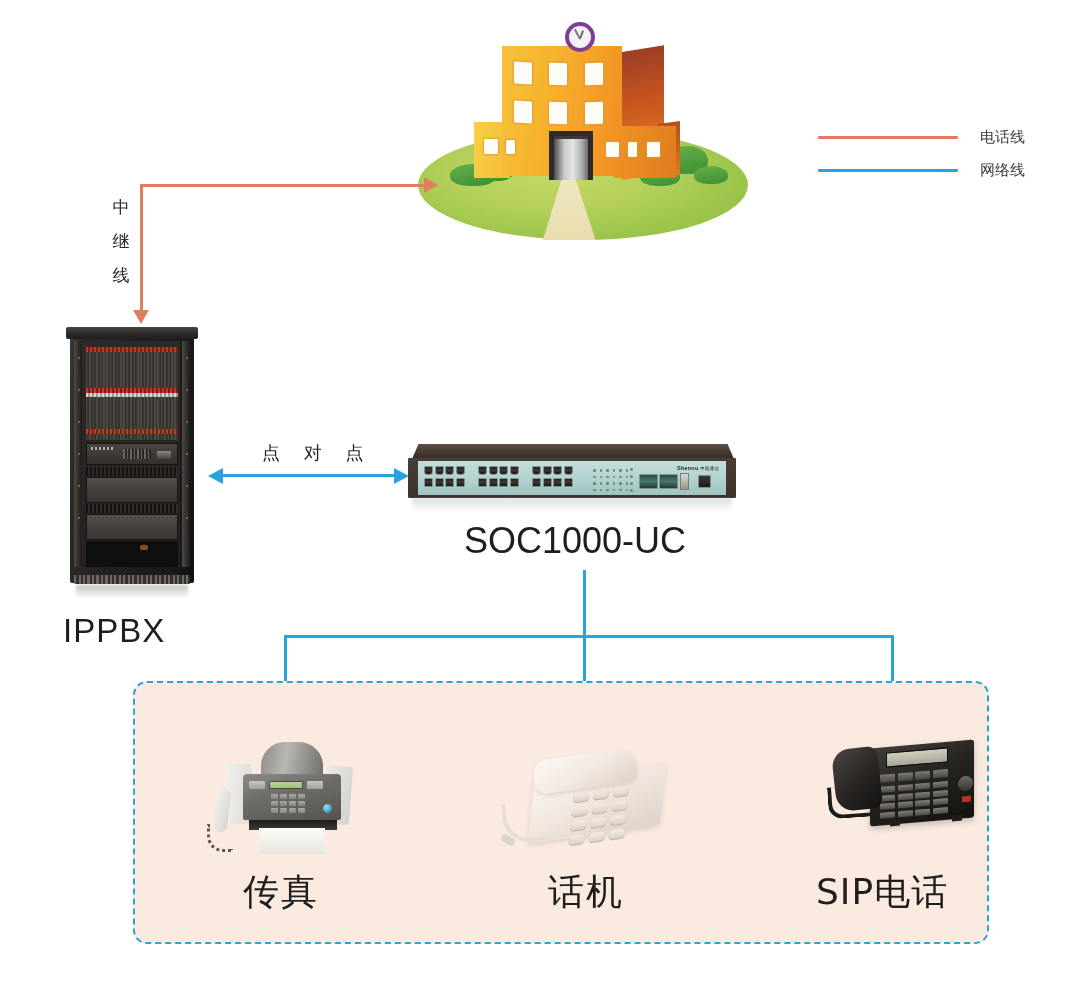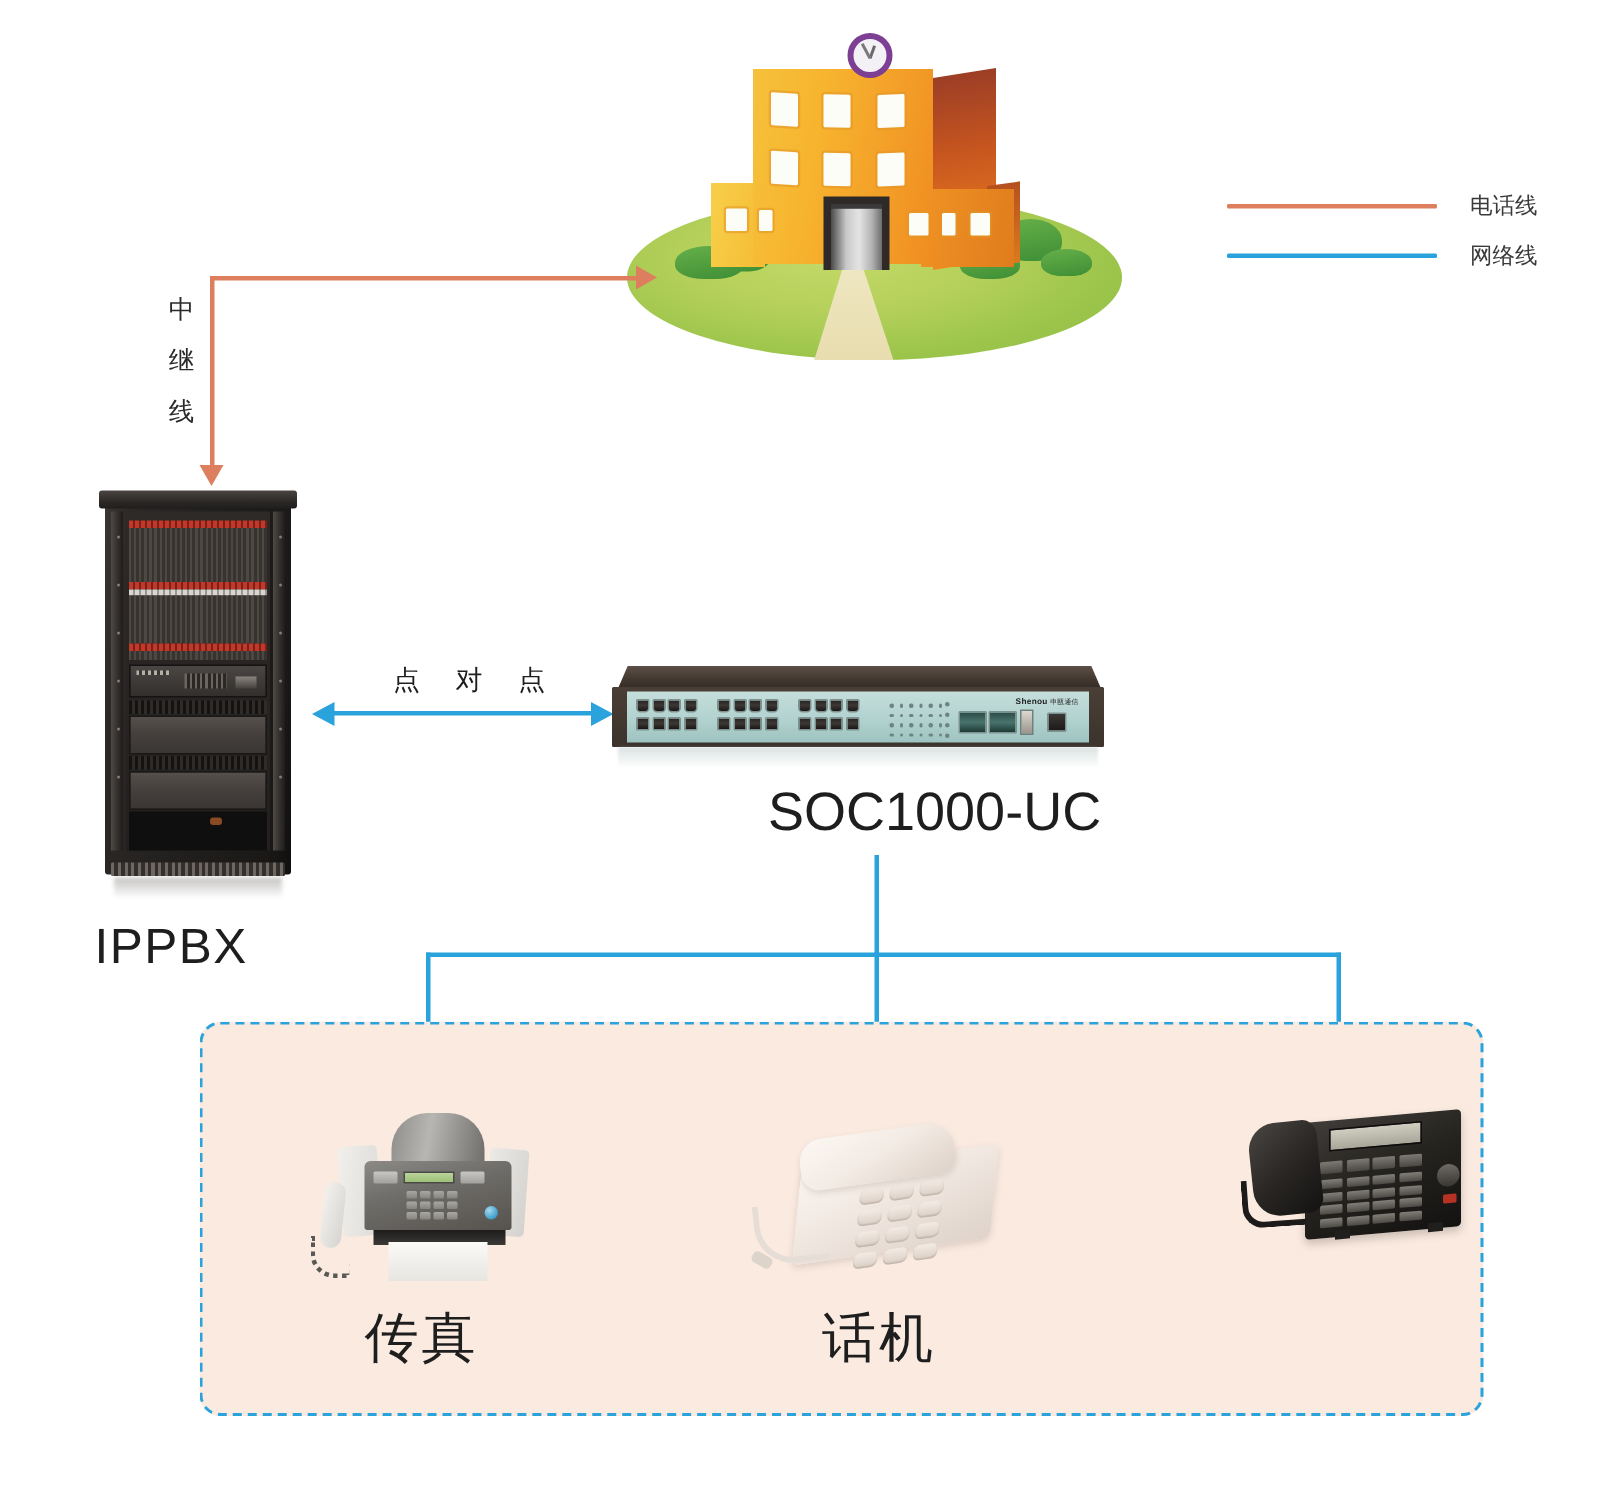--- a/index.html
+++ b/index.html
@@ -608,21 +608,21 @@
 
         <div class="sw-brand">
           <b>Shenou</b>
           <span>申瓯通信</span>
         </div>
       </div>
     </div>
     <div class="sw-reflect"></div>
   </div>
 
-  <div class="lbl lbl-lat" style="left:512px; top:520px; font-size:36px; letter-spacing:0px;">SOC1000-UC</div>
+  <div class="lbl lbl-lat" style="left:464px; top:520px; font-size:36px; letter-spacing:0px;">SOC1000-UC</div>
 
   <div class="seg" style="left:583px; top:570px; width:3px; height:68px;"></div>
 
   <div class="seg" style="left:284px; top:635px; width:610px; height:3px;"></div>
 
   <div class="seg" style="left:284px; top:635px; width:3px; height:66px;"></div>
 
   <div class="seg" style="left:583px; top:635px; width:3px; height:66px;"></div>
 
   <div class="seg" style="left:891px; top:635px; width:3px; height:66px;"></div>
@@ -709,14 +709,15 @@
         <div class="sip-key"></div>
         <div class="sip-key"></div>
     </div>
     <div class="sip-nav"></div>
     <div class="sip-red"></div>
     <div class="sip-feet"></div>
     <div class="sip-feet2"></div>
     <div class="sip-handset"></div>
     <div class="sip-hook"></div>
   </div>
+  <div class="lbl lbl-cn" style="left:816px; top:868px; font-size:36px; letter-spacing:1px;">SIP电话</div>
 
 </div>
 
 </body></html>

